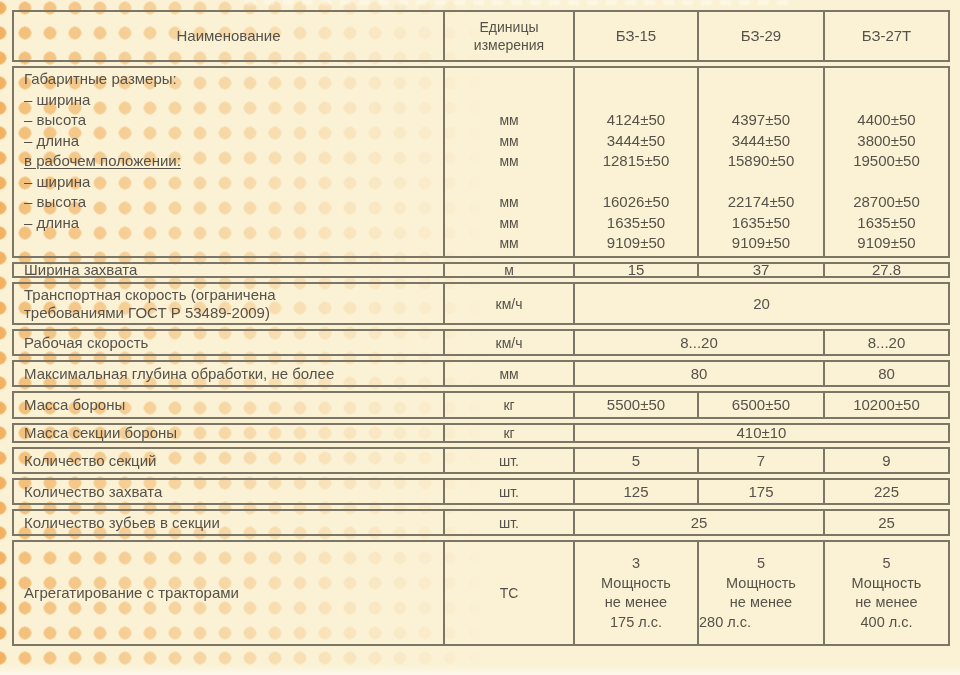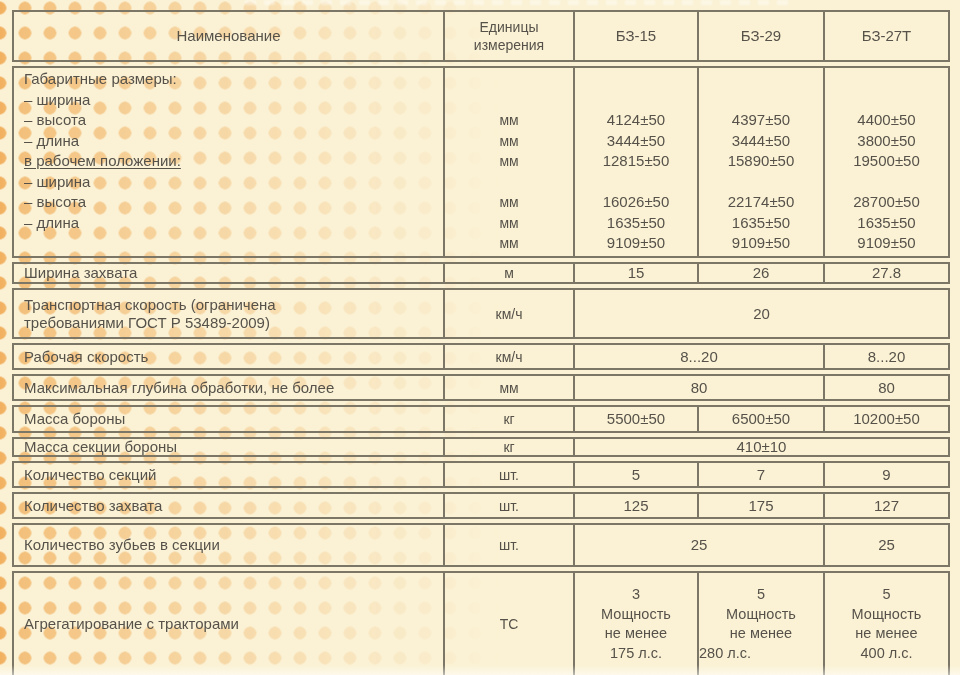--- a/index.html
+++ b/index.html
@@ -45,29 +45,29 @@
     display:flex;flex-direction:column;gap:4px;
   }
   .row{
     box-sizing:border-box;
     border:2px solid var(--line);
     display:grid;
     grid-template-columns:429px 130px 124px 126px 125px;
   }
   .header-row{height:52px;}
   .r0{height:192px;}
-  .r1{height:22px;}
-  .r2{height:51px;}
+  .r1{height:16px;}
+  .r2{height:43px;}
   .r3{height:27px;}
   .r4{height:27px;}
   .r5{height:28px;}
   .r6{height:20px;}
   .r7{height:27px;}
   .r8{height:27px;}
-  .r9{height:44px;}
+  .r9{height:27px;}
   .r10{height:106px;}
   .cell{
     box-sizing:border-box;
     border-left:2px solid var(--line);
     display:flex;align-items:center;justify-content:center;
     text-align:center;
     font-size:15px;
     white-space:pre-line;
     line-height:18px;
     overflow:hidden;
@@ -115,21 +115,21 @@
       <div class="cell label-cell lines-cell"><div class="line">Габаритные размеры:</div><div class="line">– ширина</div><div class="line">– высота</div><div class="line">– длина</div><div class="line u">в рабочем положении:</div><div class="line">– ширина</div><div class="line">– высота</div><div class="line">– длина</div></div>
       <div class="cell units-cell lines-cell"><div class="line" style="text-align: center;"></div><div class="line" style="text-align: center;"></div><div class="line" style="text-align: center;">мм</div><div class="line" style="text-align: center;">мм</div><div class="line" style="text-align: center;">мм</div><div class="line" style="text-align: center;"></div><div class="line" style="text-align: center;">мм</div><div class="line" style="text-align: center;">мм</div><div class="line" style="text-align: center;">мм</div></div>
       <div class="cell lines-cell"><div class="line" style="text-align: center;"></div><div class="line" style="text-align: center;"></div><div class="line" style="text-align: center;">4124±50</div><div class="line" style="text-align: center;">3444±50</div><div class="line" style="text-align: center;">12815±50</div><div class="line" style="text-align: center;"></div><div class="line" style="text-align: center;">16026±50</div><div class="line" style="text-align: center;">1635±50</div><div class="line" style="text-align: center;">9109±50</div></div>
       <div class="cell lines-cell"><div class="line" style="text-align: center;"></div><div class="line" style="text-align: center;"></div><div class="line" style="text-align: center;">4397±50</div><div class="line" style="text-align: center;">3444±50</div><div class="line" style="text-align: center;">15890±50</div><div class="line" style="text-align: center;"></div><div class="line" style="text-align: center;">22174±50</div><div class="line" style="text-align: center;">1635±50</div><div class="line" style="text-align: center;">9109±50</div></div>
       <div class="cell lines-cell"><div class="line" style="text-align: center;"></div><div class="line" style="text-align: center;"></div><div class="line" style="text-align: center;">4400±50</div><div class="line" style="text-align: center;">3800±50</div><div class="line" style="text-align: center;">19500±50</div><div class="line" style="text-align: center;"></div><div class="line" style="text-align: center;">28700±50</div><div class="line" style="text-align: center;">1635±50</div><div class="line" style="text-align: center;">9109±50</div></div>
     </div>
     <div class="row r1">
       <div class="cell label-cell">Ширина захвата</div>
       <div class="cell units-cell">м</div>
       <div class="cell ">15</div>
-      <div class="cell ">26</div>
+      <div class="cell ">37</div>
       <div class="cell ">27.8</div>
     </div>
     <div class="row r2">
       <div class="cell label-cell">Транспортная скорость (ограничена
 требованиями ГОСТ Р 53489-2009)</div>
       <div class="cell units-cell">км/ч</div>
       <div class="cell span-3">20</div>
     </div>
     <div class="row r3">
       <div class="cell label-cell">Рабочая скорость</div>
@@ -160,21 +160,21 @@
       <div class="cell units-cell">шт.</div>
       <div class="cell ">5</div>
       <div class="cell ">7</div>
       <div class="cell ">9</div>
     </div>
     <div class="row r8">
       <div class="cell label-cell">Количество захвата</div>
       <div class="cell units-cell">шт.</div>
       <div class="cell ">125</div>
       <div class="cell ">175</div>
-      <div class="cell ">127</div>
+      <div class="cell ">225</div>
     </div>
     <div class="row r9">
       <div class="cell label-cell">Количество зубьев в секции</div>
       <div class="cell units-cell">шт.</div>
       <div class="cell span-2">25</div>
       <div class="cell ">25</div>
     </div>
     <div class="row r10">
       <div class="cell label-cell">Агрегатирование с тракторами</div>
       <div class="cell units-cell">ТС</div>

